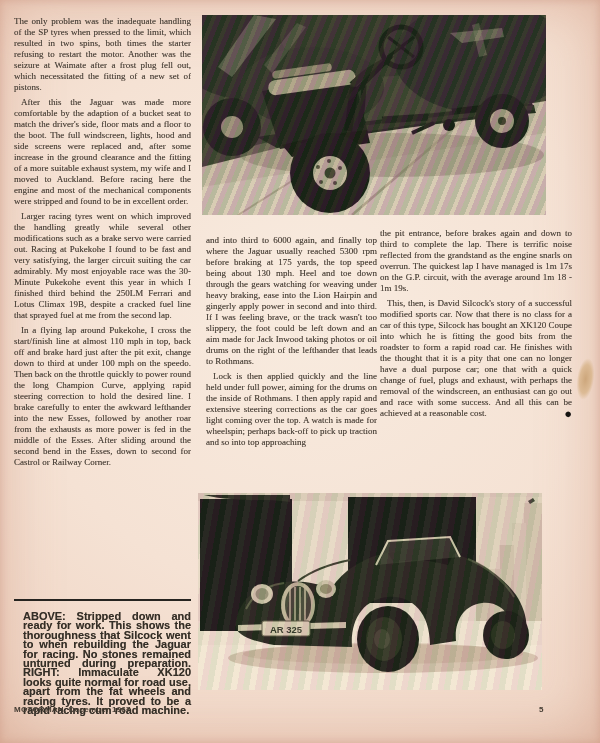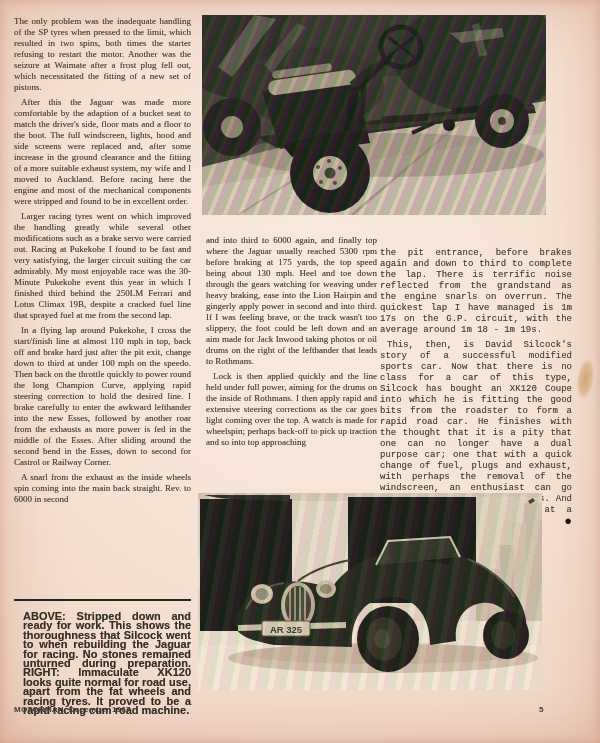--- a/index.html
+++ b/index.html
@@ -8,21 +8,21 @@
     background:radial-gradient(90% 70% at 52% 42%, #f8ebdf 0%, #f5e2d4 55%, #f1d8c8 85%, #ebcebc 100%);
     box-shadow:inset 0 0 55px rgba(205,148,124,.5), inset 0 0 8px rgba(190,130,110,.45);
     font-family:"Liberation Serif", serif;
   }
   .col{position:absolute;text-align:justify;color:#474139;font-size:9px;line-height:11px;
        text-shadow:0 0 .5px rgba(95,72,60,.55);hyphens:auto;-webkit-hyphens:auto;}
   .col p{margin:0 0 4px 0;text-indent:7px;}
   .col p.first{text-indent:0;}
   .left-col{left:14px;top:16px;width:177px;}
   .mid-col{left:198px;top:235px;width:171px;margin-left:8px;}
-  .right-col{left:380px;top:248px;width:192px;font-family:Liberation Mono, monospace;}
+  .right-col{left:380px;top:228px;width:192px;}
   .endmark{float:right;font-size:13px;line-height:11px;color:#151310;text-shadow:none;}
   .photo{position:absolute;overflow:hidden;background:#2c2e20;}
   .top-photo{left:202px;top:15px;width:344px;height:200px;}
   .bottom-photo{left:198px;top:493px;width:344px;height:197px;background:#e6d8c4;}
   .photo svg{display:block;width:100%;height:100%;}
   .moire{position:absolute;inset:0;pointer-events:none;}
   .moire-top{background:repeating-linear-gradient(112deg,
       rgba(146,62,150,.20) 0 5px, rgba(52,110,70,.18) 5px 10px, rgba(235,220,200,.10) 10px 14px);}
   .moire-bottom{background:repeating-linear-gradient(100deg,
       rgba(205,120,170,.14) 0 6px, rgba(110,160,110,.13) 6px 12px, rgba(245,235,215,.12) 12px 18px);}
@@ -41,21 +41,20 @@
 </head>
 <body>
 
 <div class="page">
 
   <div class="col left-col">
     <p class="first">The only problem was the inadequate handling of the SP tyres when pressed to the limit, which resulted in two spins, both times the starter refusing to restart the motor. Another was the seizure at Waimate after a frost plug fell out, which necessitated the fitting of a new set of pistons.</p>
     <p>After this the Jaguar was made more comfortable by the adaption of a bucket seat to match the driver's side, floor mats and a floor to the boot. The full windscreen, lights, hood and side screens were replaced and, after some increase in the ground clearance and the fitting of a more suitable exhaust system, my wife and I moved to Auckland. Before racing here the engine and most of the mechanical components were stripped and found to be in excellent order.</p>
     <p>Larger racing tyres went on which improved the handling greatly while several other modifications such as a brake servo were carried out. Racing at Pukekohe I found to be fast and very satisfying, the larger circuit suiting the car admirably. My most enjoyable race was the 30-Minute Pukekohe event this year in which I finished third behind the 250LM Ferrari and Lotus Climax 19B, despite a cracked fuel line that sprayed fuel at me from the second lap.</p>
     <p>In a flying lap around Pukekohe, I cross the start/finish line at almost 110 mph in top, back off and brake hard just after the pit exit, change down to third at under 100 mph on the speedo. Then back on the throttle quickly to power round the long Champion Curve, applying rapid steering correction to hold the desired line. I brake carefully to enter the awkward lefthander into the new Esses, followed by another roar from the exhausts as more power is fed in the middle of the Esses. After sliding around the second bend in the Esses, down to second for Castrol or Railway Corner.</p>
-    <p>A snarl from the exhaust as the inside wheels spin coming into the main back straight. Rev. to 6000 in second</p>
   </div>
 
   <div class="photo top-photo">
     <svg viewBox="0 0 344 200" preserveAspectRatio="none">
       <rect width="344" height="200" fill="#3b3d29"></rect>
       <ellipse cx="50" cy="35" rx="78" ry="50" fill="#24271a"></ellipse>
       <ellipse cx="170" cy="20" rx="92" ry="42" fill="#2e3120"></ellipse>
       <ellipse cx="280" cy="42" rx="88" ry="56" fill="#23261b"></ellipse>
       <ellipse cx="110" cy="72" rx="72" ry="40" fill="#2a2d1e"></ellipse>
       <path d="M52,0 L74,4 L30,62 L16,52 Z" fill="#8d8a70" opacity=".5"></path>

